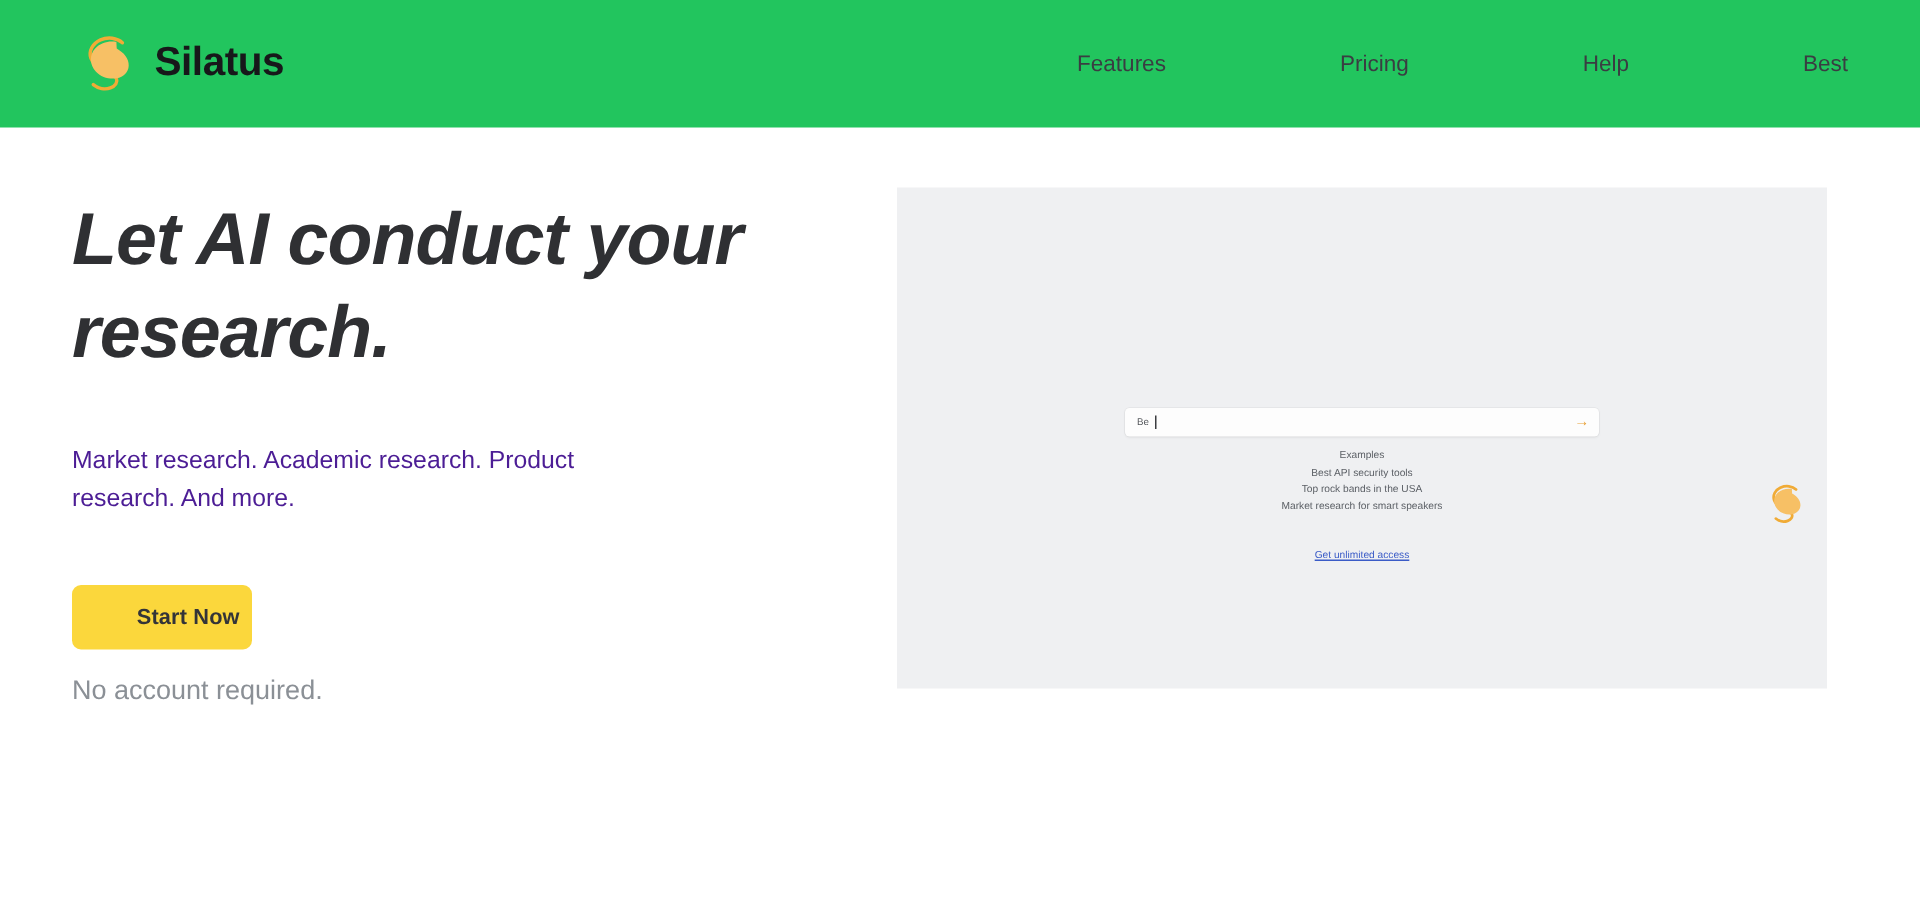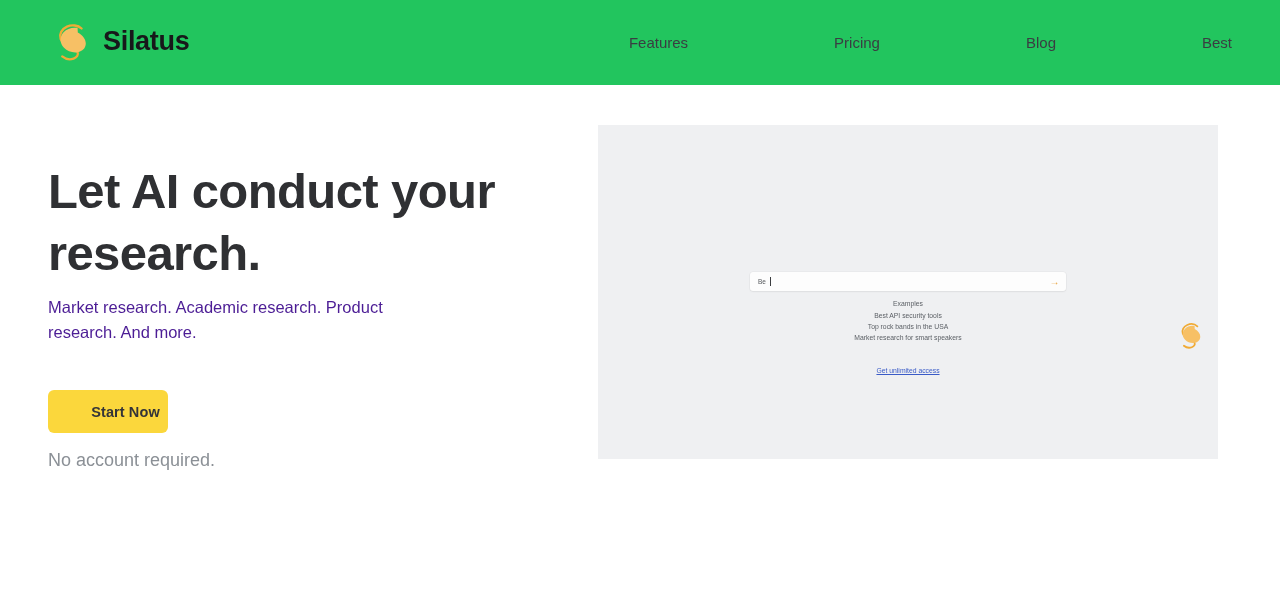--- a/index.html
+++ b/index.html
@@ -35,38 +35,38 @@
     font-weight: bold;
     color: #17181a;
     letter-spacing: -0.3px;
     line-height: 1;
   }
   .main-nav {
     position: absolute;
     right: 48px; top: 32px;
     display: flex;
     align-items: center;
-    gap: 30px;
   }
   .nav-link {
     font-size: 15px;
     color: #3a3d42;
     text-decoration: none;
     padding: 0 0;
     margin-left: 116px;
     line-height: 21px;
     white-space: nowrap;
   }
   .nav-link:first-child { margin-left: 0; }
 
   
   .hero-copy {
     position: absolute;
-    left: 48px; top: 160px;
+    left: 48px; top: 129px;
     width: 500px;
+    font-style: italic;
   }
   .hero-title {
     margin: 0;
     font-size: 49px;
     font-weight: bold;
     line-height: 62px;
     color: #2f3033;
     letter-spacing: -0.6px;
   }
   .hero-sub {
@@ -202,21 +202,21 @@
         <path d="M33.6 10.5 C30.0 7.2 24.0 6.4 19.0 8.6 C13.6 11.0 11.0 16.2 12.6 20.8 C13.6 23.8 16.2 25.8 20.2 27.6 C25.4 30.0 28.6 31.6 29.6 34.2 C30.6 36.8 29.0 39.4 25.6 40.6 C22.0 41.9 17.4 41.0 14.2 38.4" fill="none" stroke="#f0ab36" stroke-width="2.3" stroke-linecap="round"></path>
         <path d="M29.6 10.0 C24.6 9.0 19.0 10.6 15.6 14.2 C11.4 18.6 11.6 25.2 16.0 29.8 C19.4 33.4 24.8 35.0 29.8 34.2 C34.4 33.4 37.6 30.2 37.8 25.8 C38.0 21.0 34.6 17.2 29.8 14.4 Z" fill="#f7c065"></path>
       </svg>
     </span>
     <span class="brand-name">Silatus</span>
   </a>
 
   <nav class="main-nav">
     <a class="nav-link" href="#">Features</a>
     <a class="nav-link" href="#">Pricing</a>
-    <a class="nav-link" href="#">Blog</a>
+    <a class="nav-link" href="#">Help</a>
     <a class="nav-link" href="#">Best</a>
   </nav>
 
 </header>
 
 <div class="hero-copy">
   <h1 class="hero-title">Let AI conduct your research.</h1>
 </div>
 
 <p class="hero-sub">Market research. Academic research. Product research. And more.</p>

